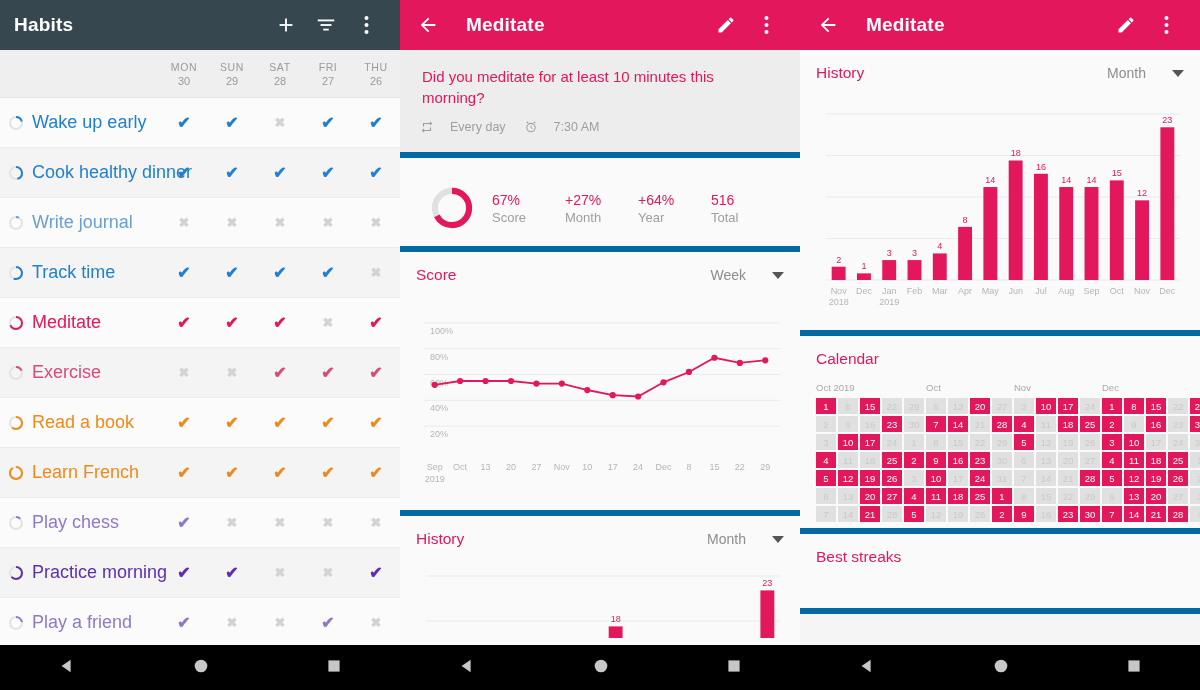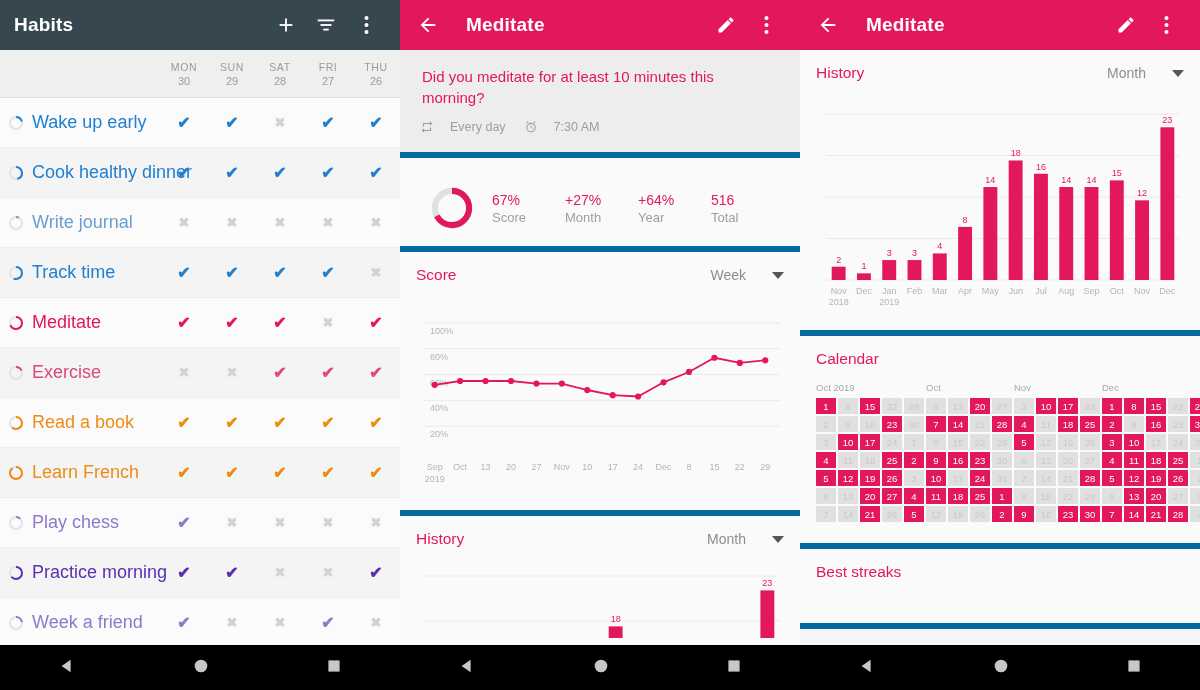--- a/index.html
+++ b/index.html
@@ -300,21 +300,21 @@
           <div class="chk x" style="font-size: 13px;">✖</div>
           <div class="chk x" style="font-size: 13px;">✖</div>
           <div class="chk" style="color: rgb(91, 47, 176);">✔</div>
         </div>
         <div class="habit-row">
           <div class="habit-name">
             <svg class="ring" viewBox="0 0 24 24">
               <circle cx="12" cy="12" r="9" fill="none" stroke="#e3e3e3" stroke-width="3"></circle>
               <circle cx="12" cy="12" r="9" fill="none" stroke="#8e79c9" stroke-width="3" stroke-dasharray="12.4 56.548667764616276" transform="rotate(-90 12 12)"></circle>
             </svg>
-            <span class="habit-label" style="color: rgb(142, 121, 201);">Week a friend</span>
+            <span class="habit-label" style="color: rgb(142, 121, 201);">Play a friend</span>
           </div>
           <div class="chk" style="color: rgb(142, 121, 201);">✔</div>
           <div class="chk x" style="font-size: 13px;">✖</div>
           <div class="chk x" style="font-size: 13px;">✖</div>
           <div class="chk" style="color: rgb(142, 121, 201);">✔</div>
           <div class="chk x" style="font-size: 13px;">✖</div>
         </div>
       </div>
   </div>
 
@@ -550,21 +550,21 @@
               <rect x="319.11785714285713" y="108.32000000000001" width="13.907142857142858" height="79.67999999999999" fill="#e2175c"></rect>
               <text x="326.07142857142856" y="104.32000000000001" class="bar-lbl">12</text>
               <text x="326.07142857142856" y="202" class="axis-txt" text-anchor="middle">Nov</text>
               <rect x="344.4035714285714" y="35.28" width="13.907142857142858" height="152.72" fill="#e2175c"></rect>
               <text x="351.35714285714283" y="31.28" class="bar-lbl">23</text>
               <text x="351.35714285714283" y="202" class="axis-txt" text-anchor="middle">Dec</text>
             </svg>
         </div>
       </div>
 
-      <div class="card" style="padding-bottom:21px">
+      <div class="card" style="padding-bottom:6px">
         <div class="card-title">Calendar</div>
         <div class="cal-months" id="calMonths">
             <span style="left: 0px;">Oct 2019</span>
             <span style="left: 110px;">Oct</span>
             <span style="left: 198px;">Nov</span>
             <span style="left: 286px;">Dec</span>
           </div>
         <div class="calendar">
           <div class="cal-grid" id="calGrid">
               <div class="cell on">1</div>

